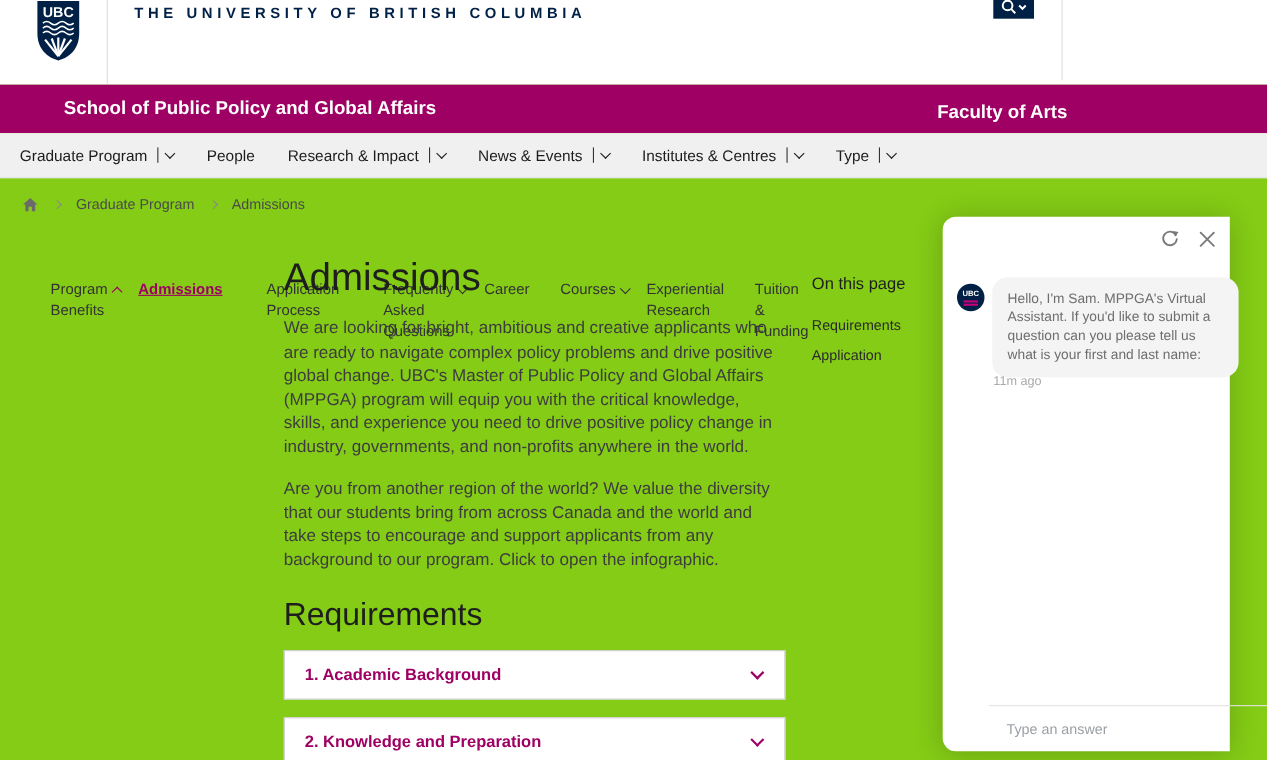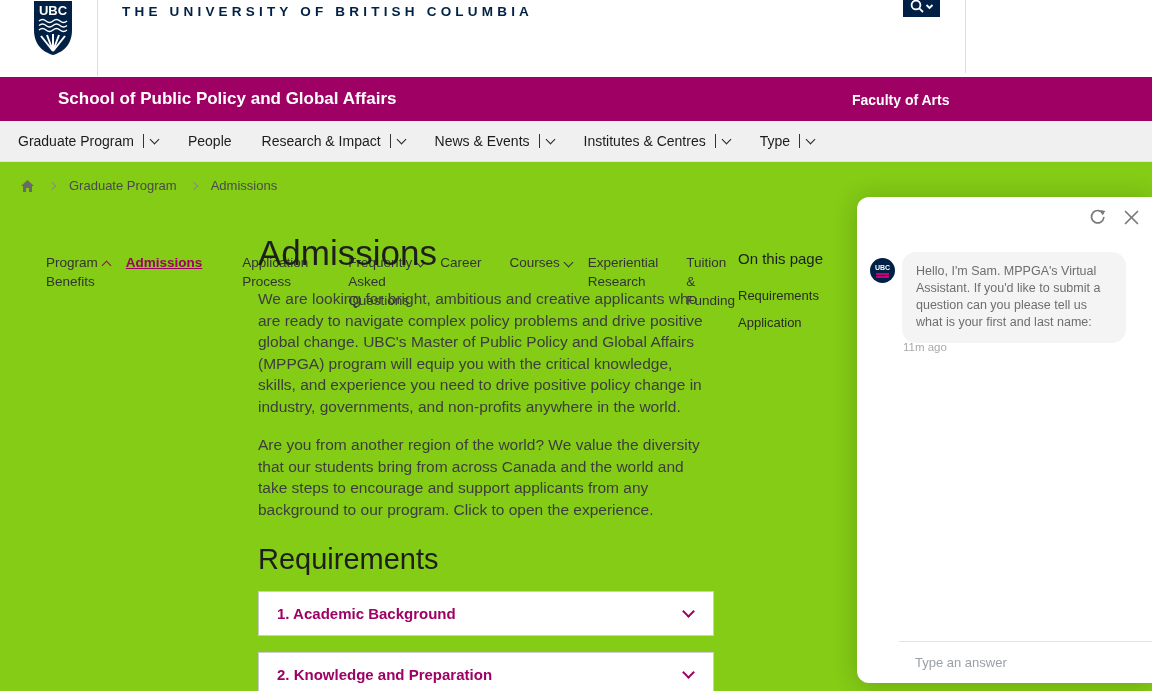--- a/index.html
+++ b/index.html
@@ -14,21 +14,21 @@
   .hdr-div2 { position:absolute; left:965px; top:0; width:1px; height:73px; background:#ddd; }
   .uni-title { position:absolute; left:122px; top:4px; font-size:13.5px; font-weight:bold;
                letter-spacing:4.2px; color:#002145; }
   .search-btn { position:absolute; left:903px; top:-11px; width:37px; height:28px;
                 background:#002145; display:flex; align-items:flex-end; justify-content:center;
                 padding-bottom:3px; cursor:pointer; }
 
   
   .banner { position:absolute; left:0; top:77px; width:1152px; height:44px; background:#9e0063; }
   .banner-school { position:absolute; left:18px; top:12px; color:#fff; font-size:17px; font-weight:600;margin-left:40px; }
-  .banner-faculty { position:absolute; left:852px; top:15px; color:#fff; font-size:14px; font-weight:bold;text-align:center; }
+  .banner-faculty { position:absolute; left:852px; top:15px; color:#fff; font-size:17px; font-weight:bold;text-align:center; }
 
   
   .nav { position:absolute; left:0; top:121px; width:1152px; height:41px; background:#f0f0f0;
          border-bottom:1px solid #e4e4e4; display:flex; align-items:center; padding-left:18px; }
   .nav-item { display:flex; align-items:center; margin-right:30px; font-size:14px; color:#1c1c1c; cursor:pointer; }
   .nav-pipe { width:1px; height:14px; background:#333; margin:0 7px 0 9px; }
   .chev { display:inline-block; width:7px; height:7px; border-right:1.7px solid #222;
           border-bottom:1.7px solid #222; transform:rotate(45deg); margin-top:-4px; }
 
   
@@ -63,21 +63,21 @@
   .acc-title { font-size:15px; font-weight:bold; color:#9e0063; }
   .acc-chev { width:9px; height:9px; border-right:2px solid #9e0063; border-bottom:2px solid #9e0063;
               transform:rotate(45deg); margin-top:-5px; }
 
   
   .onpage { position:absolute; left:738px; top:250px; width:130px; }
   .onpage-title { font-size:15px; color:#1e1e1e; margin-bottom:21px; }
   .onpage-link { font-size:13px; color:#2a2a2a; margin-bottom:12px; cursor:pointer; }
 
   
-  .chat { position:absolute; left:857px; top:197px; width:295px; height:486px; background:#fff;
+  .chat { position:absolute; left:857px; top:197px; width:261px; height:486px; background:#fff;
           border-radius:12px 0 0 12px; box-shadow:0 2px 26px rgba(0,0,0,0.20); }
   .chat-icons { position:absolute; top:12px; right:12px; display:flex; align-items:center; gap:17px; }
   .chat-icon { width:17px; height:17px; cursor:pointer; display:block; }
   .chat-row { position:absolute; left:13px; top:55px; display:flex; align-items:flex-start; }
   .avatar { width:25px; height:25px; border-radius:50%; background:#002145; margin-top:6px;
             display:flex; flex-direction:column; align-items:center; justify-content:center;
             overflow:hidden; flex:none; }
   .avatar-ubc { color:#fff; font-size:7px; font-weight:bold; line-height:8px; }
   .avatar-line { width:13px; height:1.5px; background:#c4007a; margin-top:1.5px; }
   .bubble { margin-left:7px; width:224px; background:#f4f4f4; border-radius:14px;
@@ -194,21 +194,21 @@
       <span class="side-label">Experiential Research</span>
     </div>
     <div class="side-item">
       <span class="side-label">Tuition &amp; Funding</span>
     </div>
   </div>
 
   <div class="main">
     <div class="h1">Admissions</div>
     <div class="para">We are looking for bright, ambitious and creative applicants who are ready to navigate complex policy problems and drive positive global change. UBC's Master of Public Policy and Global Affairs (MPPGA) program will equip you with the critical knowledge, skills, and experience you need to drive positive policy change in industry, governments, and non-profits anywhere in the world.</div>
-    <div class="para">Are you from another region of the world? We value the diversity that our students bring from across Canada and the world and take steps to encourage and support applicants from any background to our program. Click to open the experience.</div>
+    <div class="para">Are you from another region of the world? We value the diversity that our students bring from across Canada and the world and take steps to encourage and support applicants from any background to our program. Click to open the infographic.</div>
     <div class="h2">Requirements</div>
     <div class="accordion">
       <span class="acc-title">1. Academic Background</span>
       <span class="acc-chev"></span>
     </div>
     <div class="accordion">
       <span class="acc-title">2. Knowledge and Preparation</span>
       <span class="acc-chev"></span>
     </div>
   </div>

